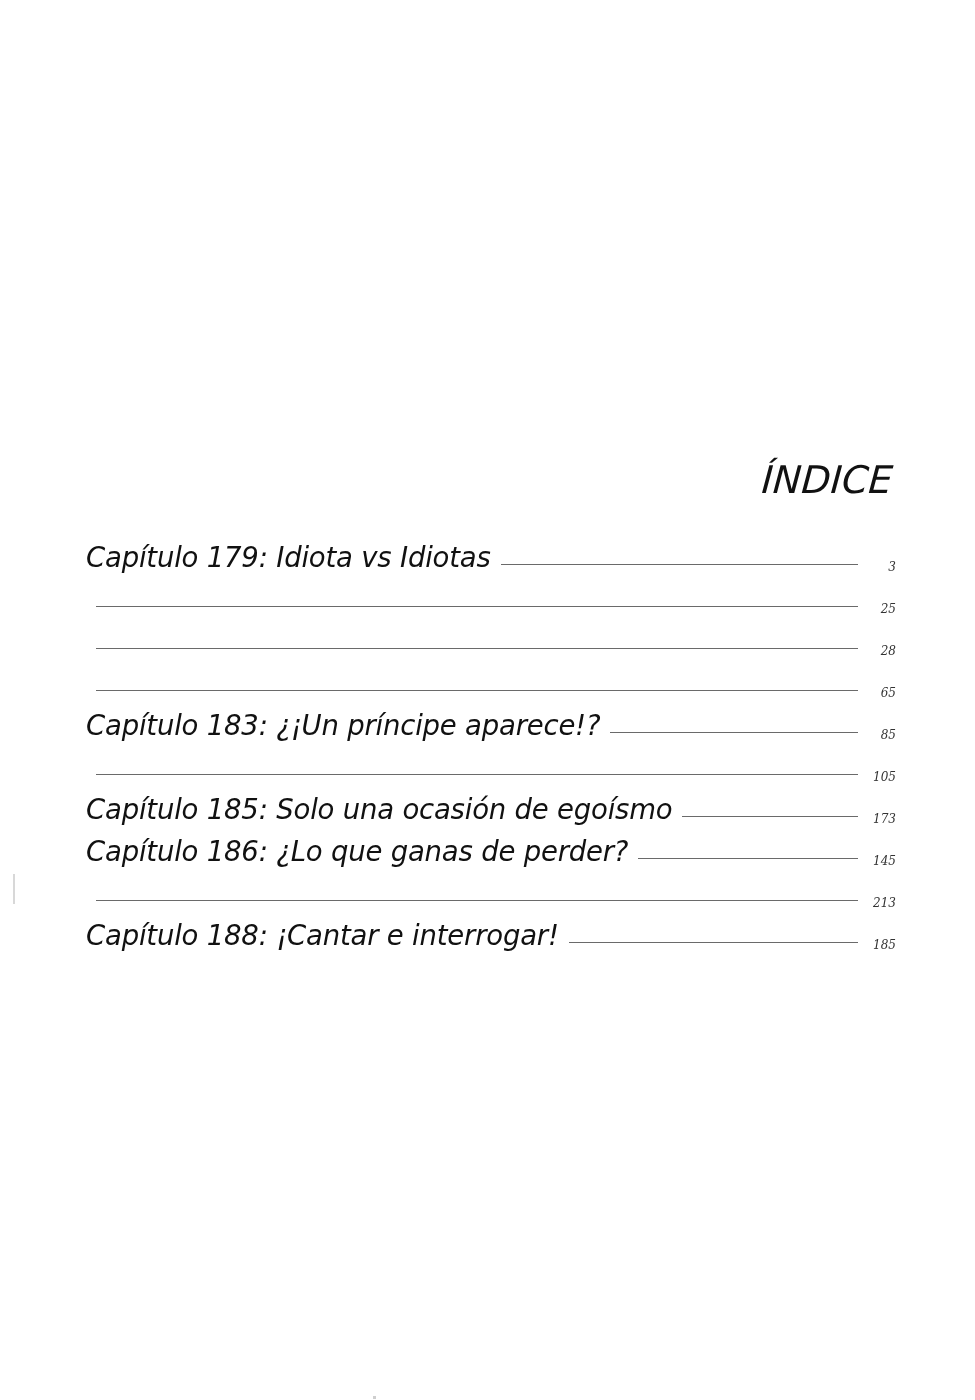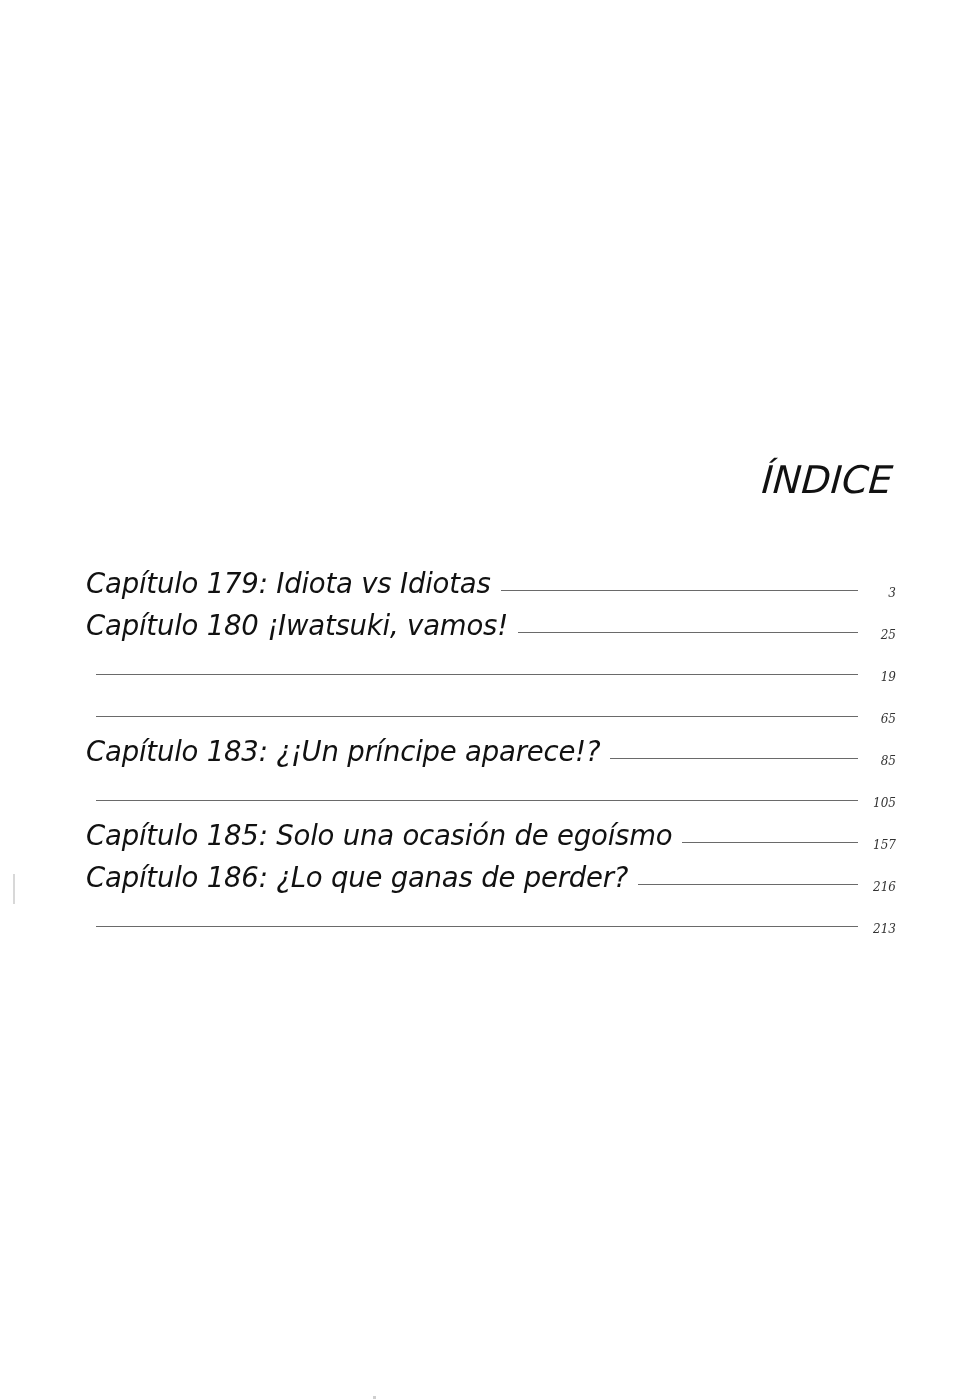--- a/index.html
+++ b/index.html
@@ -28,21 +28,21 @@
       font-style: oblique;
       font-weight: normal;
       font-size: 38px;
       letter-spacing: 0px;
       color: #111111;
       transform: skewX(-4deg);
     }
     .toc {
       position: absolute;
       left: 86px;
-      top: 558px;
+      top: 532px;
       width: 810px;
     }
     .toc-row {
       position: relative;
       height: 42px;
       display: flex;
       align-items: flex-end;
     }
     .toc-label {
       font-family: "DejaVu Sans", sans-serif;
@@ -94,52 +94,56 @@
 
   <div class="title">ÍNDICE</div>
 
   <div class="toc">
     <div class="toc-row">
       <span class="toc-label">Capítulo 179: Idiota vs Idiotas</span>
       <span class="toc-leader"></span>
       <span class="toc-page">3</span>
     </div>
     <div class="toc-row">
-      <span class="toc-label">Capítulo 180 ¡Iwatsuki, vamos!</span>
       <span class="toc-leader"></span>
       <span class="toc-page">25</span>
     </div>
     <div class="toc-row">
       <span class="toc-leader"></span>
-      <span class="toc-page">19</span>
+      <span class="toc-page">28</span>
     </div>
     <div class="toc-row">
       <span class="toc-leader"></span>
       <span class="toc-page">65</span>
     </div>
     <div class="toc-row">
       <span class="toc-label">Capítulo 183: ¿¡Un príncipe aparece!?</span>
       <span class="toc-leader"></span>
       <span class="toc-page">85</span>
     </div>
     <div class="toc-row">
       <span class="toc-leader"></span>
       <span class="toc-page">105</span>
     </div>
     <div class="toc-row">
       <span class="toc-label">Capítulo 185: Solo una ocasión de egoísmo</span>
       <span class="toc-leader"></span>
-      <span class="toc-page">157</span>
+      <span class="toc-page">173</span>
     </div>
     <div class="toc-row">
       <span class="toc-label">Capítulo 186: ¿Lo que ganas de perder?</span>
       <span class="toc-leader"></span>
-      <span class="toc-page">216</span>
+      <span class="toc-page">145</span>
     </div>
     <div class="toc-row">
       <span class="toc-leader"></span>
       <span class="toc-page">213</span>
+    </div>
+    <div class="toc-row">
+      <span class="toc-label">Capítulo 188: ¡Cantar e interrogar!</span>
+      <span class="toc-leader"></span>
+      <span class="toc-page">185</span>
     </div>
   </div>
 
   <div class="edge-mark"></div>
   <div class="speck"></div>
 </div>
 
 </body></html>

